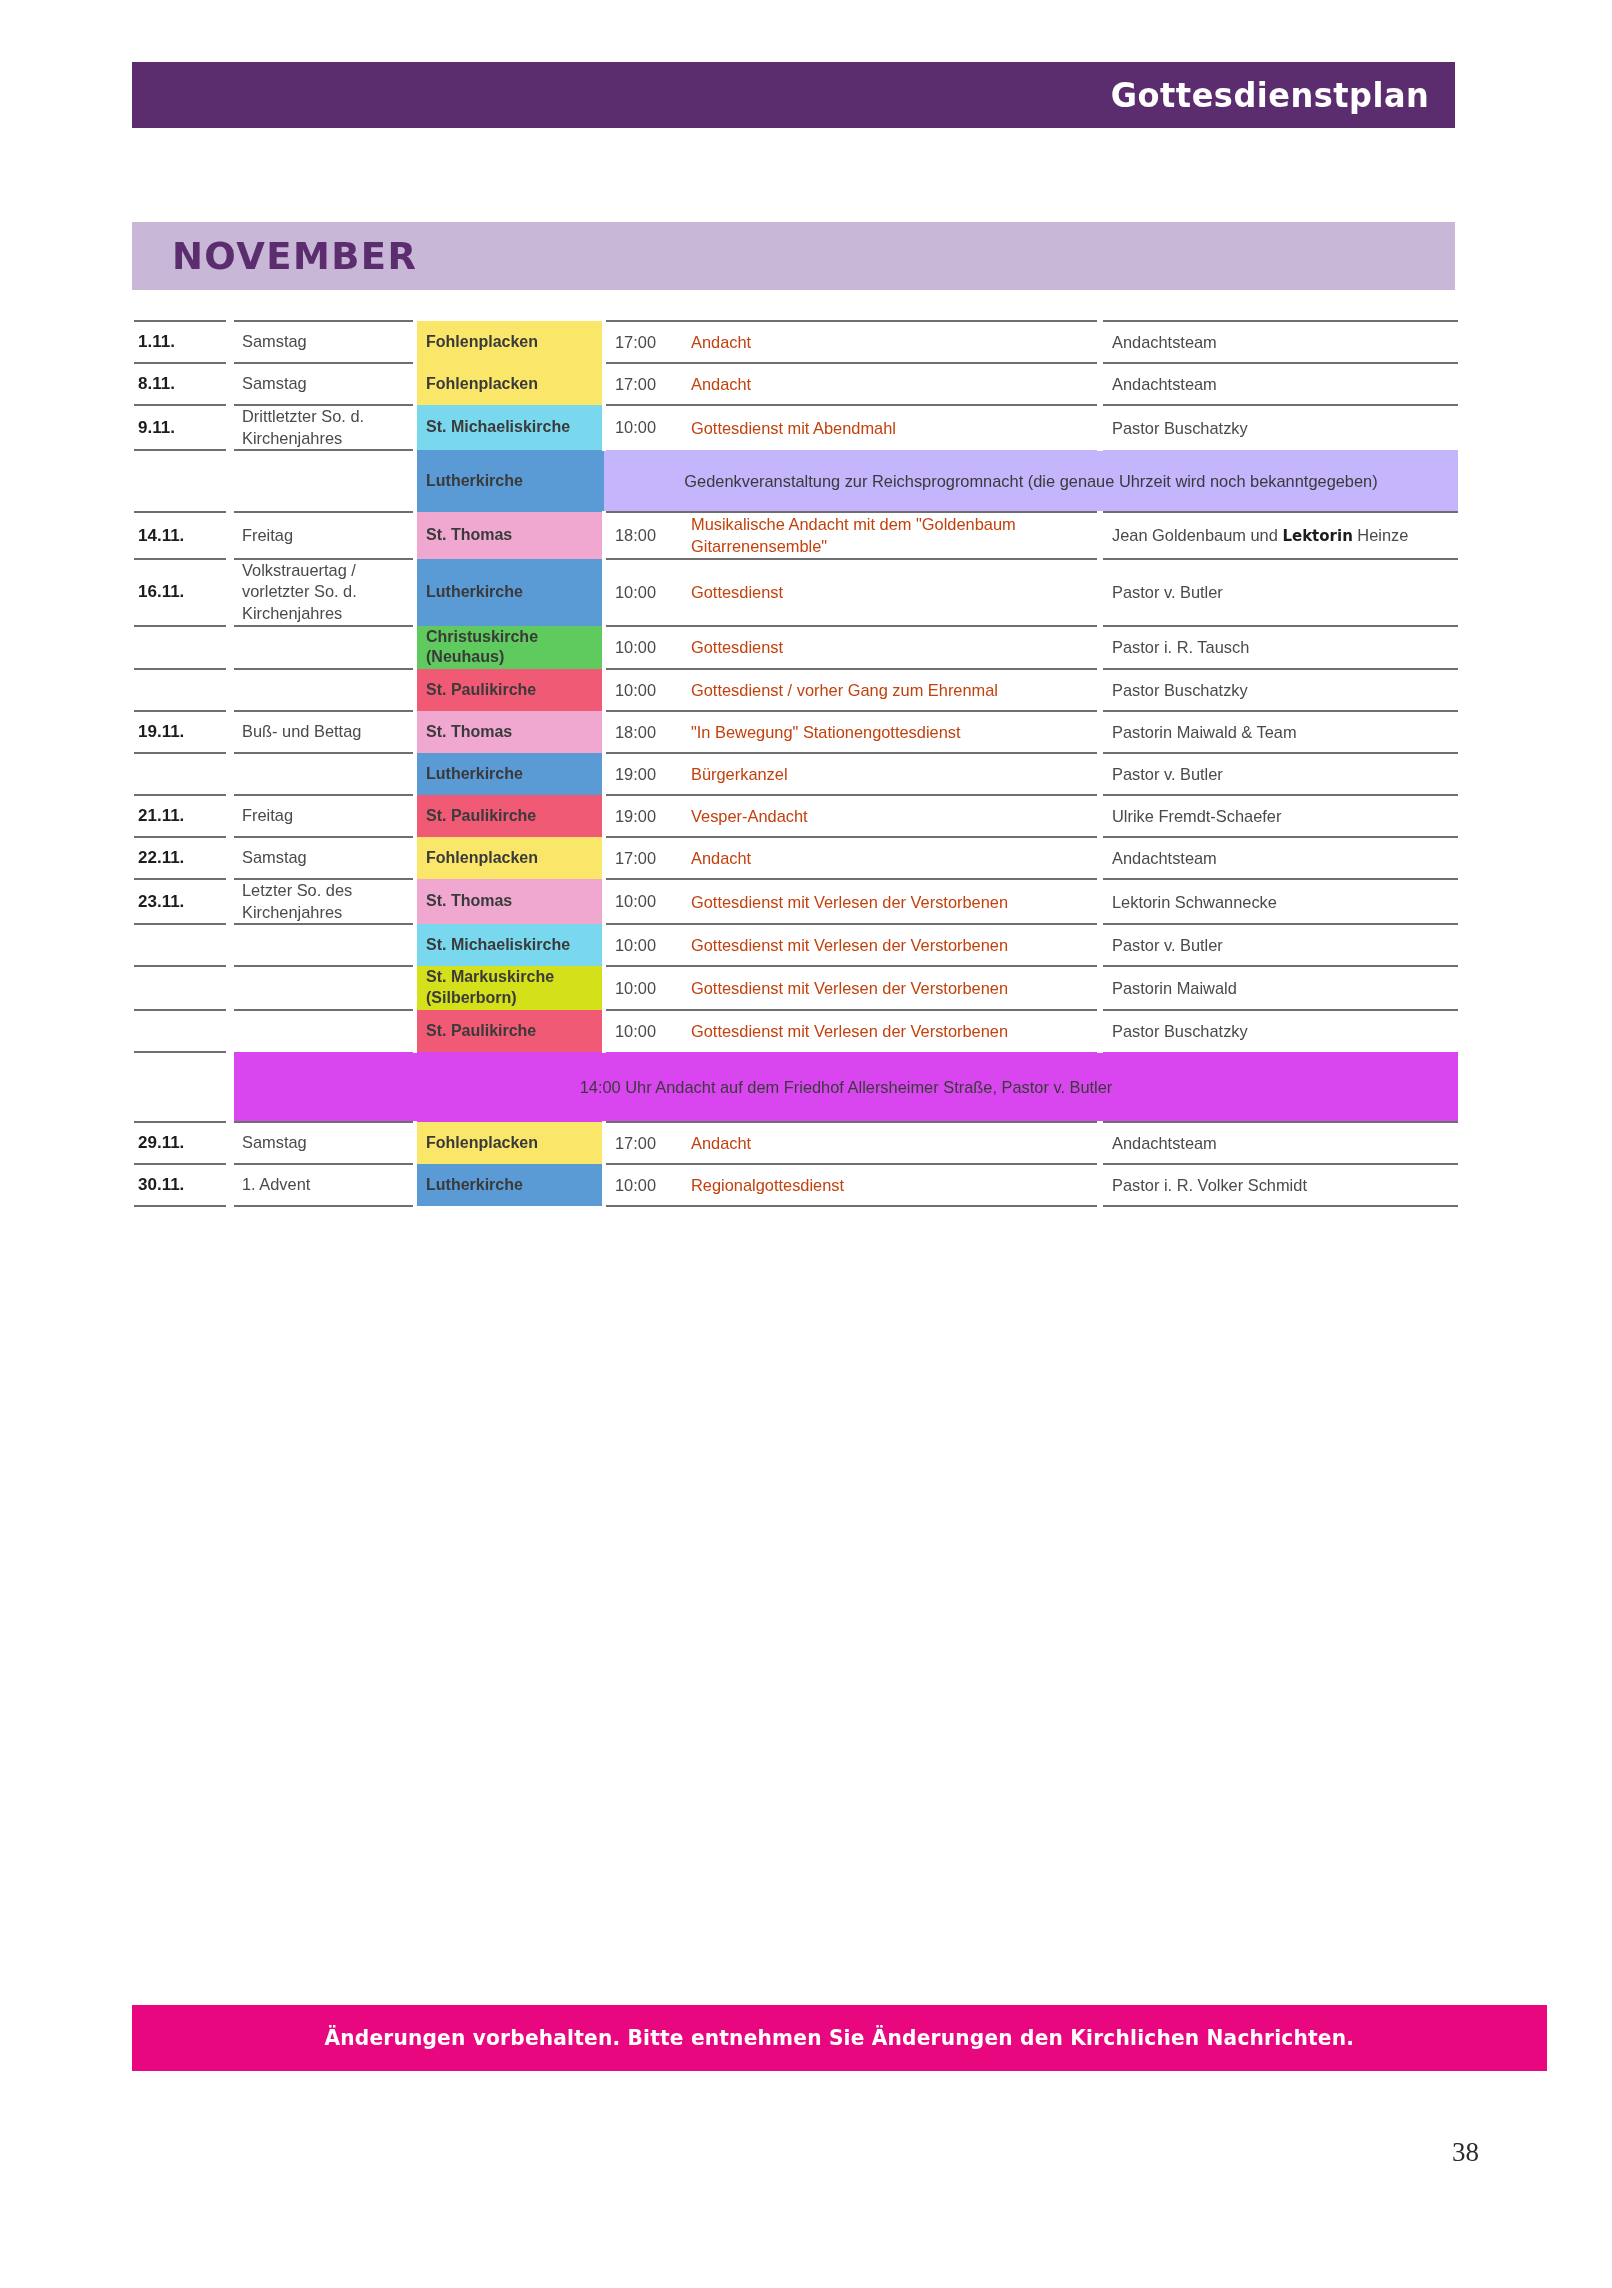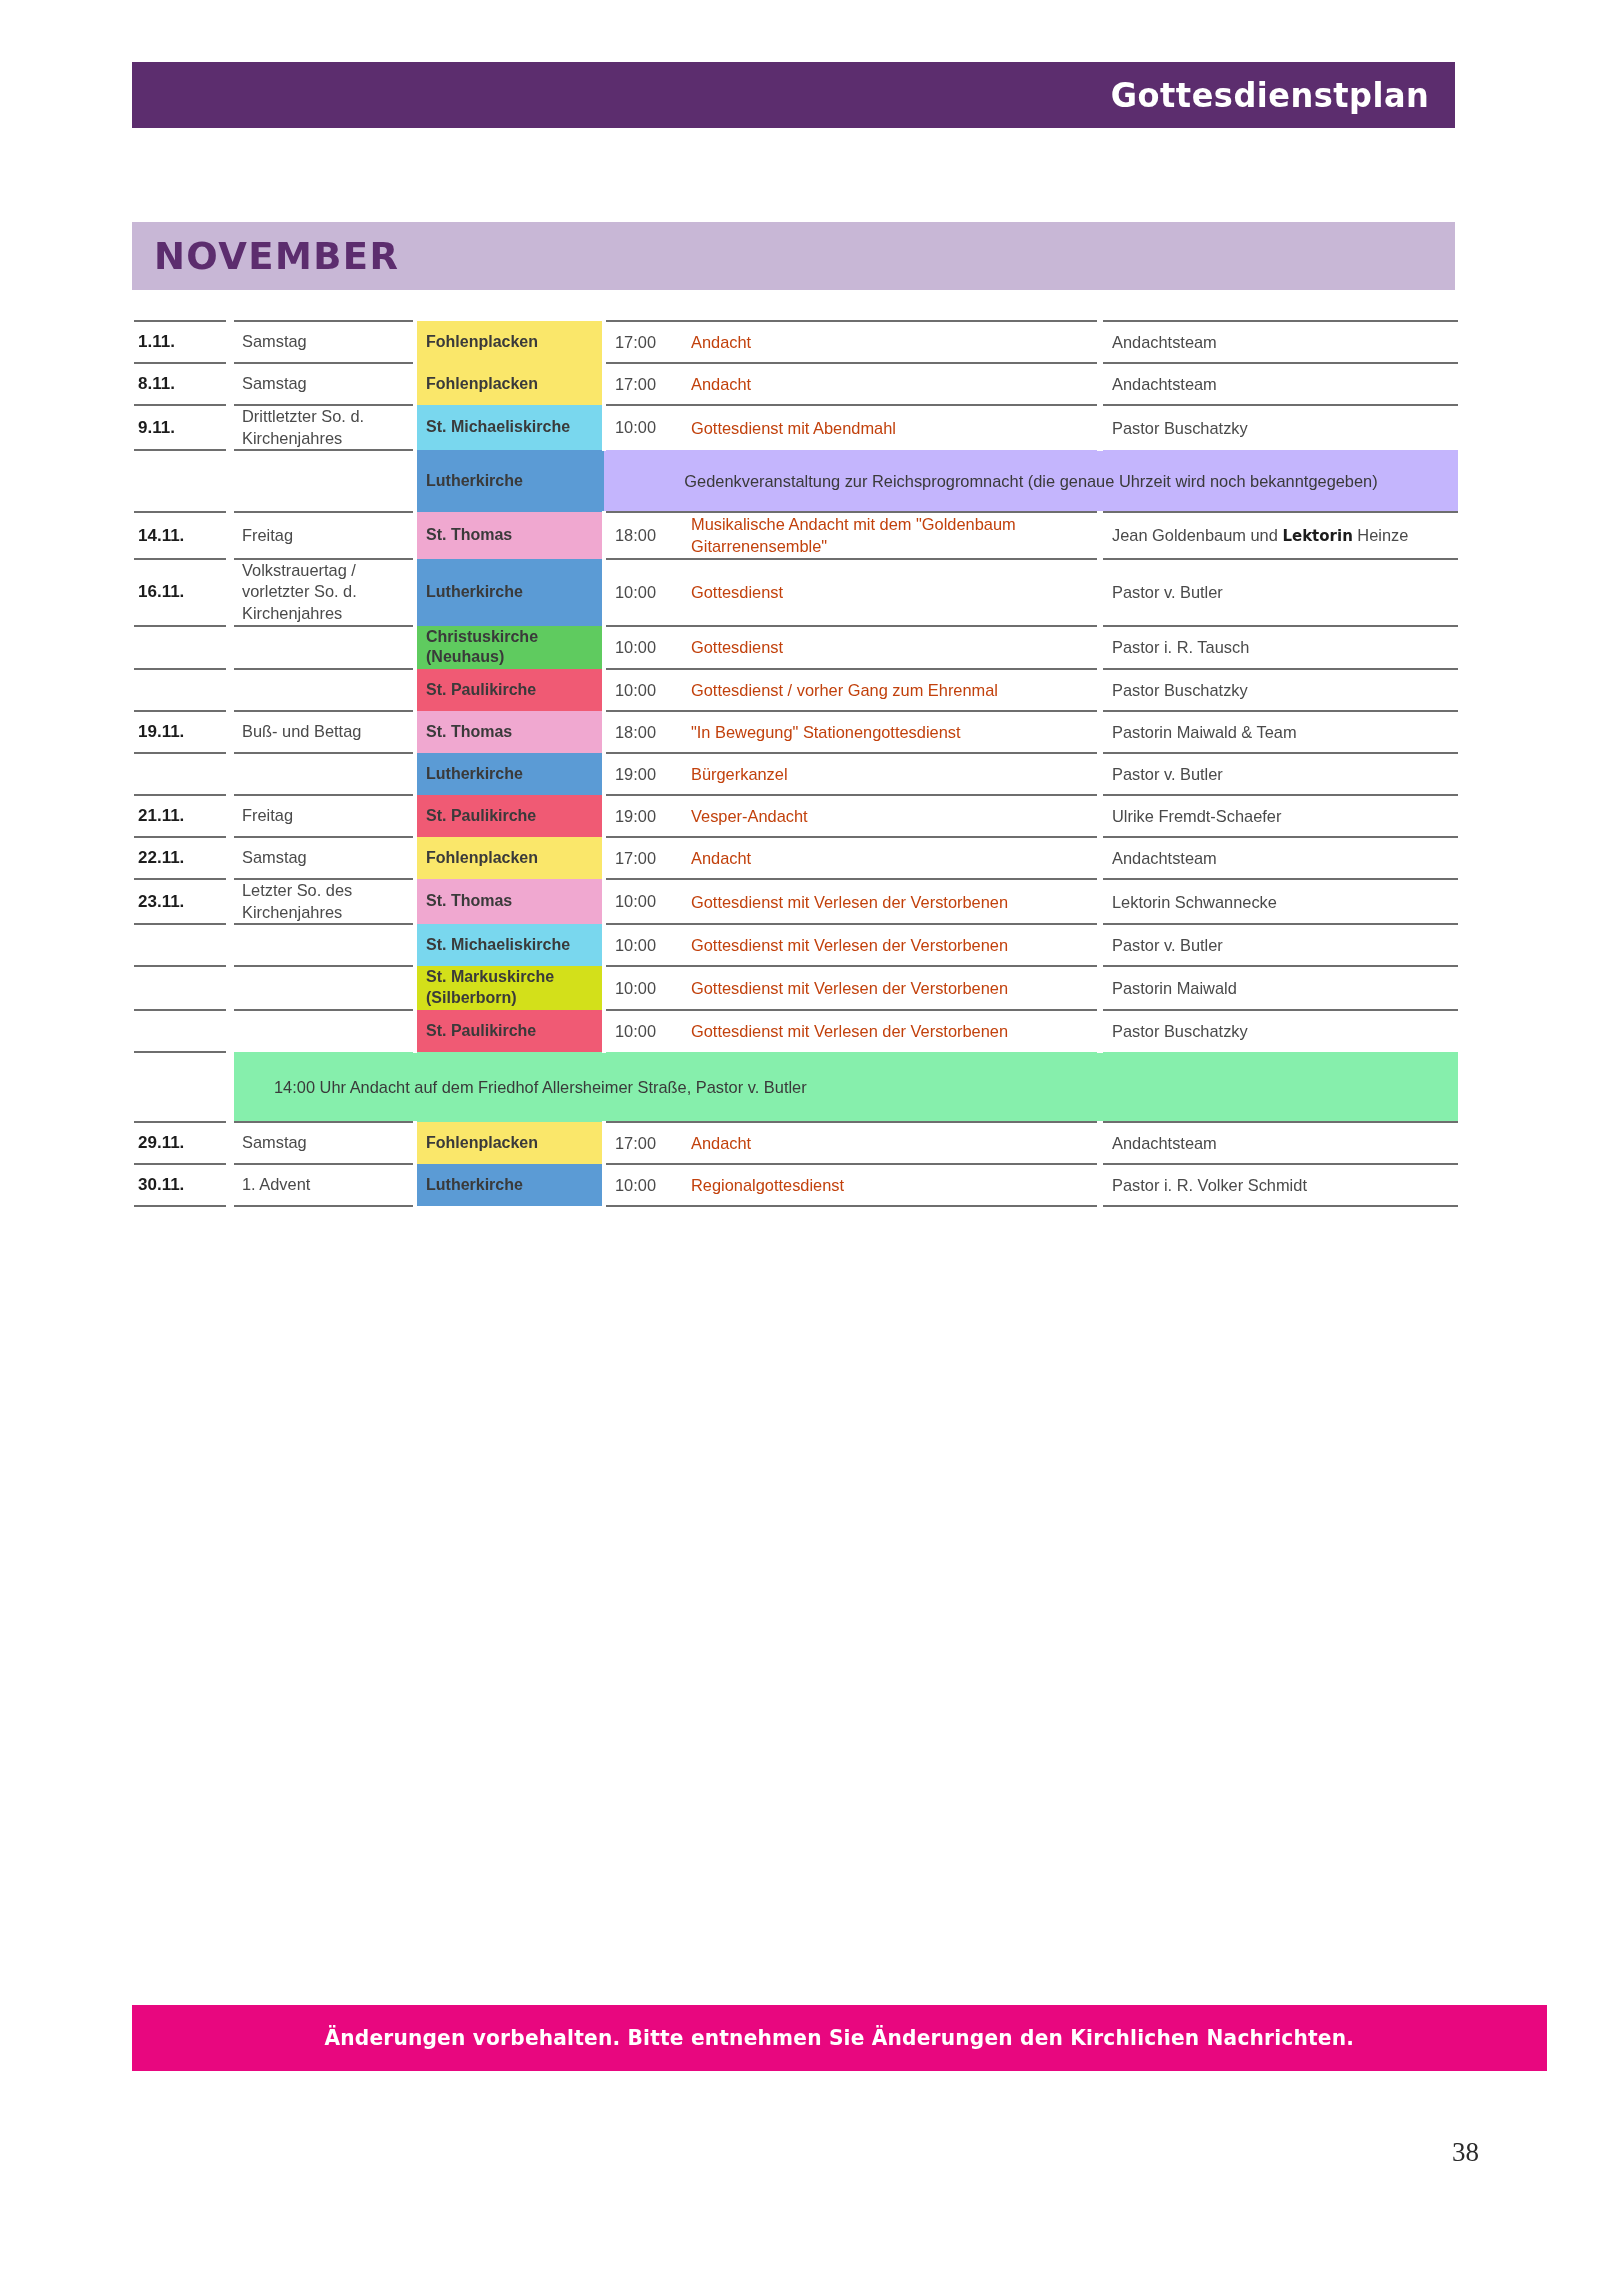--- a/index.html
+++ b/index.html
@@ -43,21 +43,21 @@
   .month-band {
     position: absolute;
     left: 132px;
     top: 222px;
     width: 1323px;
     height: 68px;
     background: #C8B7D6;
     display: flex;
     align-items: center;
     box-sizing: border-box;
-    padding-left: 22px;
+    padding-left: 40px;
   }
   .month-title {
     color: #5C2D6E;
     font-size: 37px;
     font-weight: bold;
     letter-spacing: 1.4px;
     font-family: "DejaVu Sans", sans-serif;
   }
 
   
@@ -142,23 +142,24 @@
   
   td.note {
     text-align: center;
     color: #3a3a3a;
     padding: 10px 40px;
     line-height: 1.4;
     border-top-color: transparent !important;
     border-bottom-color: transparent !important;
   }
   td.note-grey {
+    text-align: center;
     color: #3a3a3a;
     padding: 14px 40px;
-    background: #86efac;
+    background: #d946ef;
     border-top-color: transparent !important;
     border-bottom-color: transparent !important;
   }
 
   .lektorin {
     font-family: "DejaVu Sans", sans-serif;
     font-weight: bold;
     font-size: 15px;
     color: #1c1c1c;
   }

